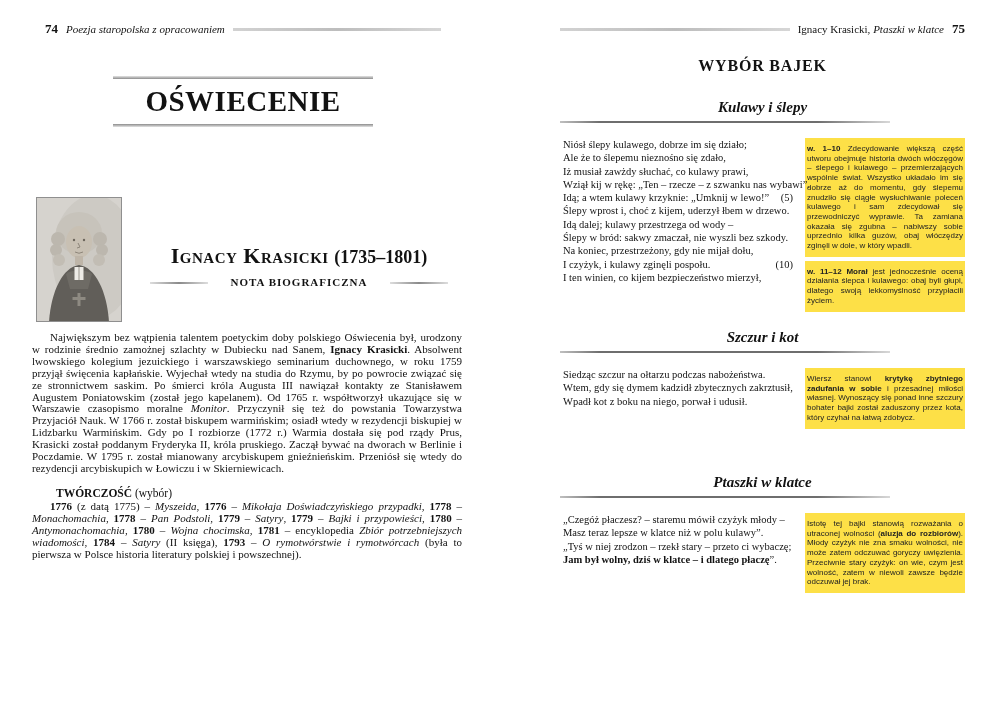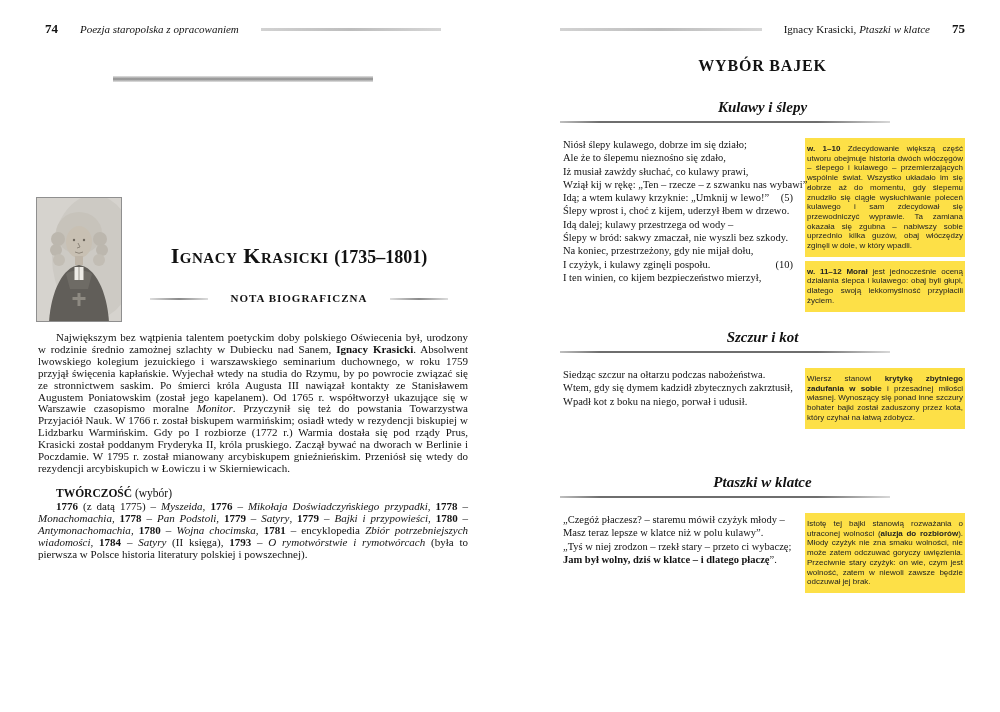--- a/index.html
+++ b/index.html
@@ -4,21 +4,21 @@
 <style>
   html,body{margin:0;padding:0;}
   body{
     width:1000px;height:712px;position:relative;background:#ffffff;
     font-family:"Liberation Serif", serif;color:#121212;overflow:hidden;
   }
   .b{font-weight:bold}
   .i{font-style:italic}
 
   
-  .running-head{position:absolute;display:flex;align-items:center;gap:22px;}
+  .running-head{position:absolute;display:flex;align-items:center;gap:8px;}
   #lp-head{left:45px;top:22px;width:396px;}
   #rp-head{left:560px;top:22px;width:405px;}
   .running-head .pn{font-weight:bold;font-size:13px;line-height:14px;}
   .running-head .rt{font-size:11px;line-height:14px;white-space:nowrap;}
   .running-head .rt .plain{font-style:normal}
   .head-rule{flex:1;height:3px;background:linear-gradient(to right,#d2d2d2,#bdbdbd,#d6d6d6);}
 
   
   #era{position:absolute;left:113px;top:76px;width:260px;text-align:center;}
   .era-rule{height:3px;background:linear-gradient(to bottom,#e3e3e3,#8c8c8c);}
@@ -26,26 +26,26 @@
   #era h1{margin:7px 0 8px 0;font-size:29px;line-height:30px;font-weight:bold;letter-spacing:.5px;}
 
   
   #portrait{position:absolute;left:36px;top:197px;width:86px;height:125px;margin:0;}
 
   
   #author-head{position:absolute;left:130px;top:242px;width:338px;text-align:center;}
   #author-head h2{margin:0;font-weight:bold;font-size:22px;line-height:28px;white-space:nowrap;}
   #author-head .sc{font-variant:small-caps;letter-spacing:.5px;}
   #author-head .dates{font-size:18px;}
-  .nota-row{margin-top:21px;display:flex;align-items:center;justify-content:center;gap:23px;}
+  .nota-row{margin-top:5px;display:flex;align-items:center;justify-content:center;gap:23px;}
   .nota-rule{width:58px;height:2px;background:linear-gradient(to right,#ddd,#8a8a8a,#ddd);}
   .nota-label{font-weight:bold;font-size:11px;letter-spacing:1px;line-height:13px;white-space:nowrap;}
 
   
-  .bodytext{position:absolute;left:38px;width:430px;font-size:11px;line-height:11.9px;text-align:justify;margin:0;}
+  .bodytext{position:absolute;left:32px;width:430px;font-size:11px;line-height:11.9px;text-align:justify;margin:0;}
   #bio{top:332px;text-indent:18px;}
   #works-head{position:absolute;left:56px;top:487px;font-size:11.5px;line-height:12px;margin:0;white-space:nowrap;}
   #works{top:501px;text-indent:18px;}
 
   
   #rp-heading{position:absolute;left:560px;top:57px;width:405px;margin:0;text-align:center;
     font-size:16px;font-weight:bold;letter-spacing:.8px;line-height:18px;}
   .fable{position:absolute;left:560px;width:405px;}
   #fable-1{top:98px;} #fable-2{top:328px;} #fable-3{top:473px;}
   .fable-title{margin:0;text-align:center;font-size:15px;line-height:18px;font-weight:bold;font-style:italic;}
@@ -63,20 +63,21 @@
 <body>
 
 <header class="running-head" id="lp-head">
   <span class="pn">74</span>
   <span class="rt i">Poezja staropolska z opracowaniem</span>
   <span class="head-rule"></span>
 </header>
 
 <div id="era">
   <div class="era-rule"></div>
+  <h1>OŚWIECENIE</h1>
   <div class="era-rule bottom"></div>
 </div>
 
 <figure id="portrait">
   <svg viewBox="0 0 86 125" width="86" height="125" xmlns="http://www.w3.org/2000/svg">
     <rect x="0" y="0" width="86" height="125" fill="#d6d3ce"></rect>
     <ellipse cx="58" cy="60" rx="42" ry="62" fill="#cdcac4"></ellipse>
     <ellipse cx="43" cy="36" rx="23" ry="21" fill="#c7c3bb"></ellipse>
     <circle cx="22" cy="42" r="7" fill="#bcb7ae"></circle>
     <circle cx="20" cy="53" r="6" fill="#bcb7ae"></circle>

